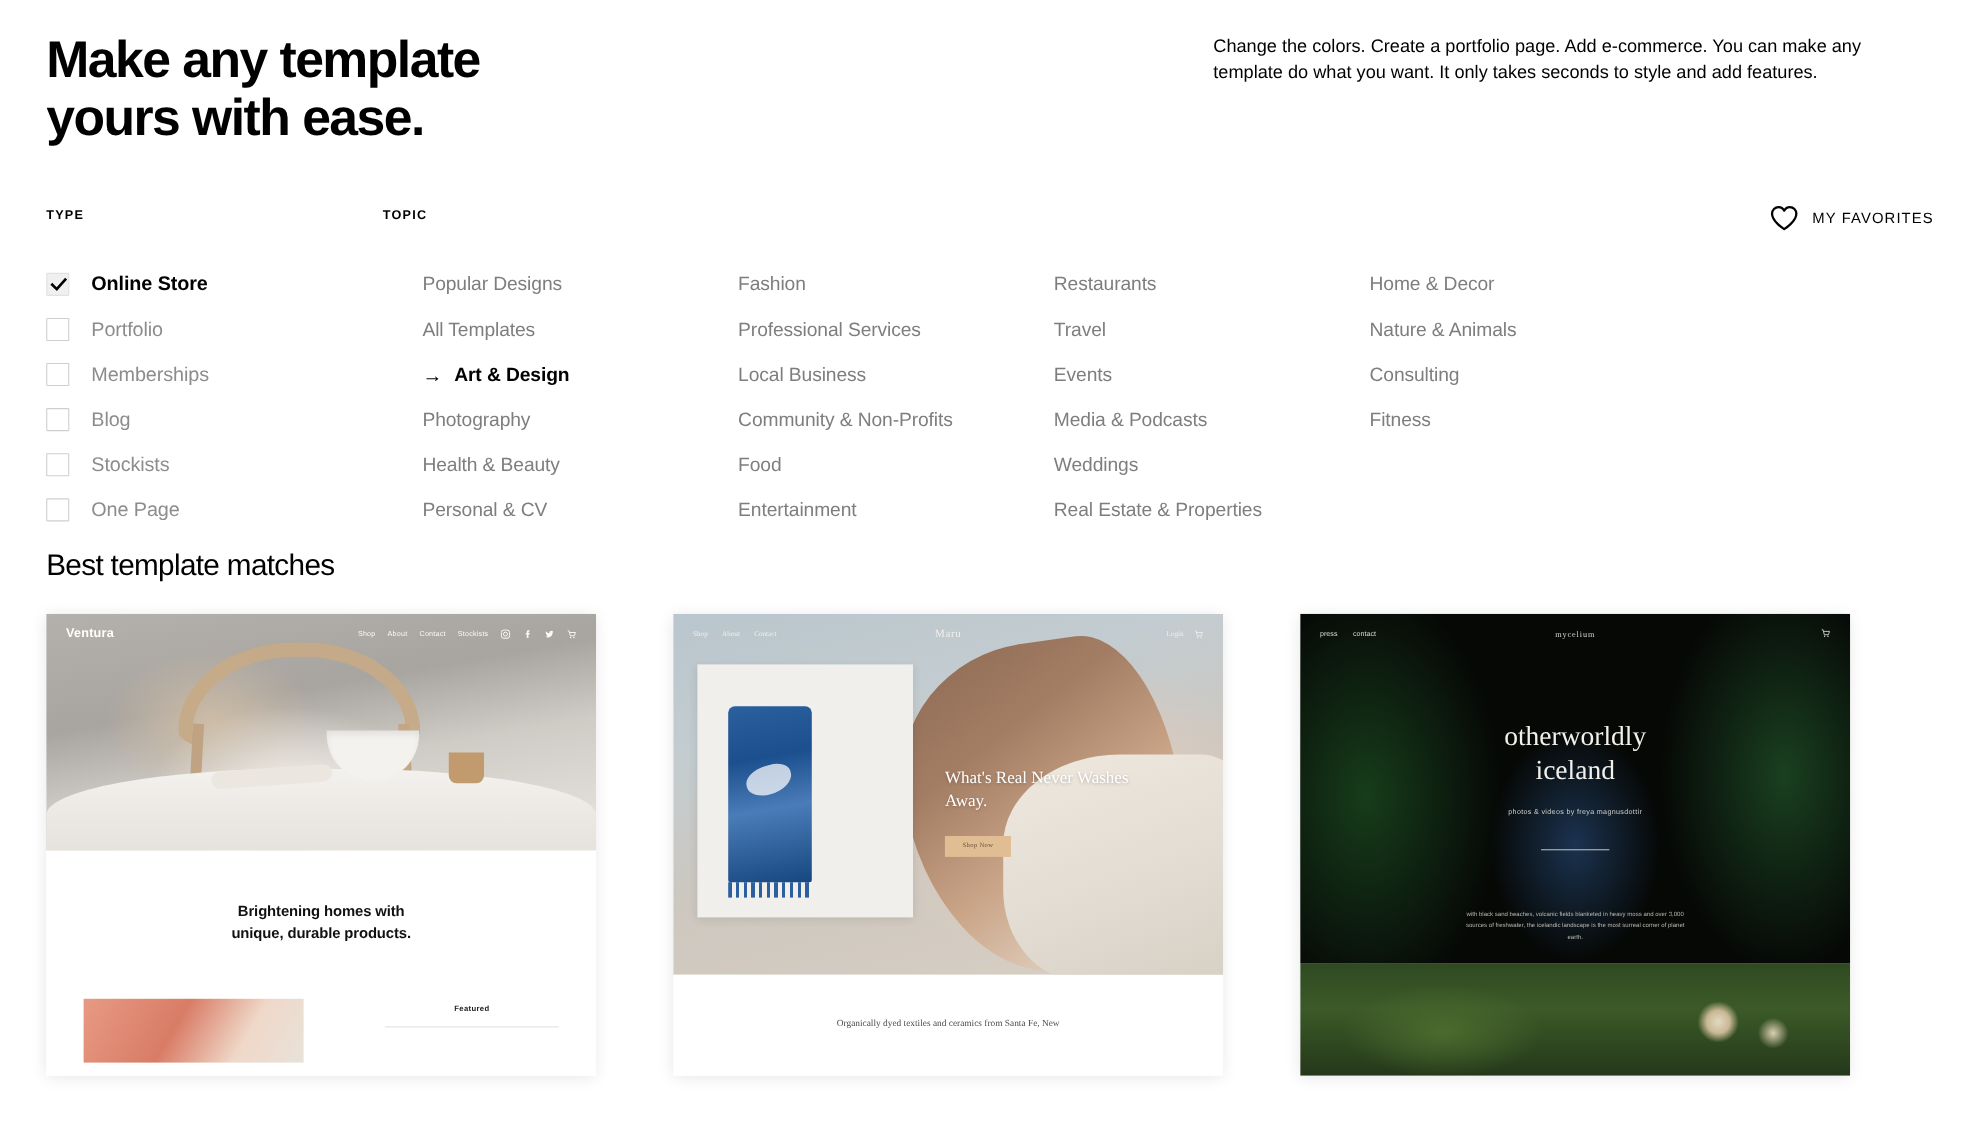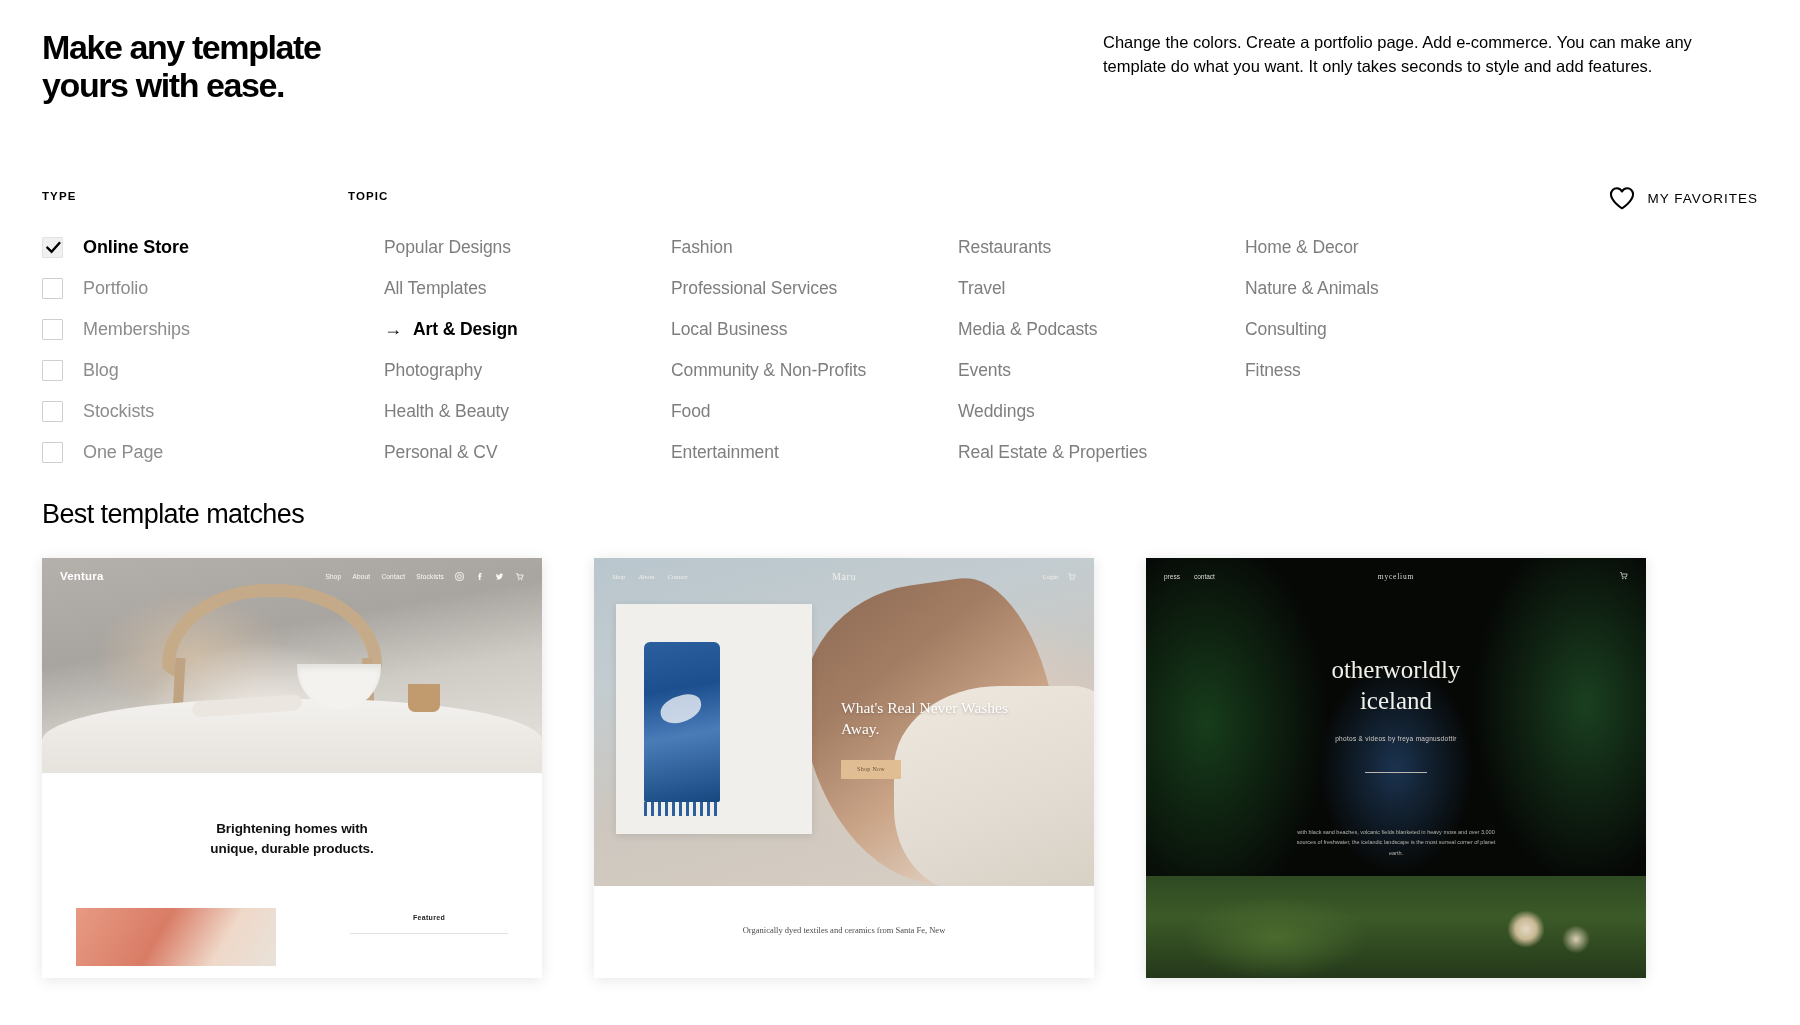--- a/index.html
+++ b/index.html
@@ -9,21 +9,21 @@
     overflow: hidden;
     background: #ffffff;
     font-family: "Liberation Sans", sans-serif;
     -webkit-font-smoothing: antialiased;
   }
   .page { position: relative; width: 1800px; height: 1025px; background: #ffffff; }
 
   
   .hero { position: relative; padding: 28px 42px 0 42px; height: 190px; }
   .hero-title {
-    font-size: 34px;
+    font-size: 47px;
     line-height: 1.12;
     font-weight: 700;
     letter-spacing: -1.4px;
     color: #000;
     max-width: 760px;
     white-space: pre-line;
   }
   .hero-desc {
     position: absolute;
     left: 1103px;
@@ -59,21 +59,21 @@
   }
   .favorites .heart { width: 26px; height: 24px; display: block; }
   .fav-label {
     font-size: 13.5px;
     letter-spacing: 1px;
     font-weight: 500;
     color: #000;
     text-transform: uppercase;
   }
 
-  .filter-body { position: relative; display: flex; align-items: center; padding-top: 12px; height: 235px; }
+  .filter-body { position: relative; display: flex; align-items: flex-start; padding-top: 12px; height: 235px; }
 
   .type-col { width: 306px; flex: 0 0 306px; }
   .type-item {
     display: flex;
     align-items: center;
     height: 41px;
     cursor: pointer;
   }
   .cbox {
     width: 21px; height: 21px;
@@ -121,21 +121,21 @@
 
   
   .results { position: relative; margin-top: 38px; padding: 0 42px; }
   .results-title {
     font-size: 27px;
     font-weight: 400;
     letter-spacing: -0.6px;
     color: #000;
     margin-bottom: 28px;
   }
-  .cards { display: flex; gap: 52px; align-items: center; }
+  .cards { display: flex; gap: 70px; align-items: center; }
   .card {
     width: 500px;
     height: 420px;
     background: #fff;
     box-shadow: 0 2px 14px rgba(0,0,0,0.10);
     overflow: hidden;
     position: relative;
     cursor: pointer;
   }
 
@@ -386,24 +386,24 @@
         </div>
 
         <div class="topic-col">
           <div class="topic-item">
               <span>Restaurants</span>
             </div>
           <div class="topic-item">
               <span>Travel</span>
             </div>
           <div class="topic-item">
+              <span>Events</span>
+            </div>
+          <div class="topic-item">
               <span>Media &amp; Podcasts</span>
-            </div>
-          <div class="topic-item">
-              <span>Events</span>
             </div>
           <div class="topic-item">
               <span>Weddings</span>
             </div>
           <div class="topic-item">
               <span>Real Estate &amp; Properties</span>
             </div>
         </div>
 
         <div class="topic-col">

